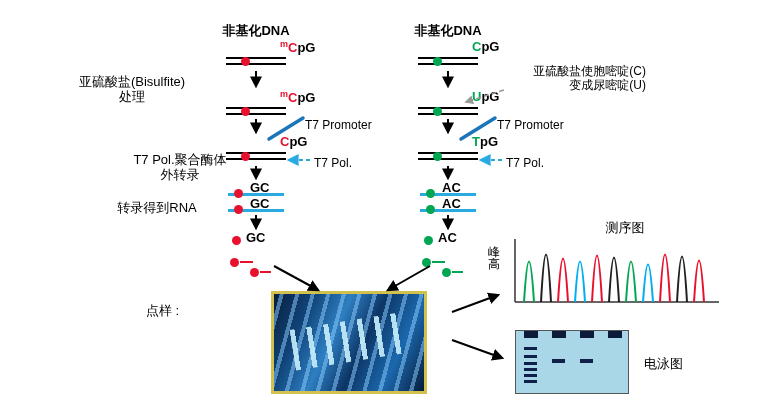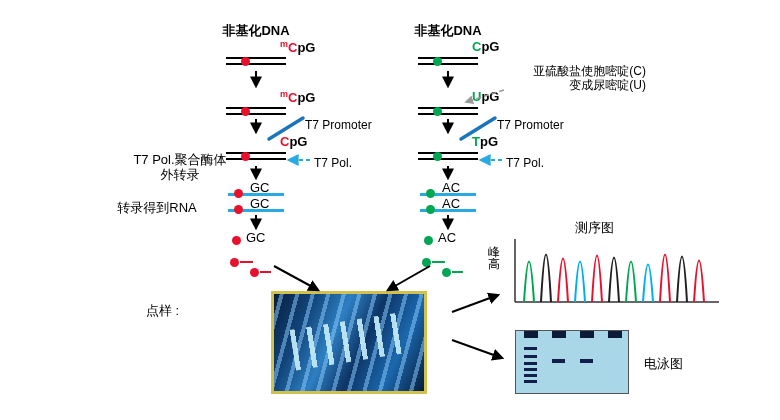--- a/index.html
+++ b/index.html
@@ -14,33 +14,33 @@
   .dna-txt{position:absolute;left:10px;top:-18px;font-weight:bold;font-size:13px;white-space:nowrap;margin-left:44px;}
   .strand{position:absolute;left:0;width:60px;height:2px;background:#000;}
   .strand.s1{top:0}.strand.s2{top:6px}
   .dot{position:absolute;width:9px;height:9px;border-radius:50%;left:15px;top:0;}
   .dot-red{background:#e8112d}.dot-green{background:#00a651}
   .c-red{color:#e8112d}.c-green{color:#00a651}
   sup{font-size:9px;}
   
   .rna-row{position:absolute;width:56px;height:16px;}
   .rline{position:absolute;left:0;top:13px;width:56px;height:3px;background:#29abe2;}
-  .rtxt{position:absolute;font-weight:normal;font-size:13px;white-space:nowrap;}
+  .rtxt{position:absolute;font-weight:bold;font-size:13px;white-space:nowrap;}
   .frag{position:absolute;width:60px;height:46px;}
   .dash{position:absolute;height:2px;}
   .dash-red{background:#e8112d}.dash-green{background:#00a651}
   
   .photo{position:absolute;left:271px;top:291px;width:150px;height:97px;border:3px solid #d2c24d;
          background:linear-gradient(115deg,#081f3f 0%,#12467c 22%,#2e7fc2 40%,#0d3566 58%,#1b68ad 78%,#071c3a 100%);overflow:hidden;}
   .photo-stripes{position:absolute;top:-20px;left:-20px;right:-20px;bottom:-20px;
          background:repeating-linear-gradient(105deg,rgba(140,205,255,.5) 0 4px,rgba(0,0,0,0) 4px 15px);}
   .photo-tips{position:absolute;left:12%;top:28%;width:74%;height:42%;transform:rotate(-9deg);opacity:.92;
          background:repeating-linear-gradient(90deg,#c4ecf9 0 5px,rgba(0,0,0,0) 5px 17px);}
   
-  .seq-title{position:absolute;left:575px;top:219px;width:100px;font-size:13px;}
+  .seq-title{position:absolute;left:575px;top:219px;width:100px;text-align:center;font-size:13px;}
   .yaxis-lbl{position:absolute;left:488px;top:246px;width:14px;font-size:12px;line-height:12px;word-break:break-all;}
   #seq-svg{position:absolute;left:505px;top:234px;}
   
   .gel{position:absolute;left:515px;top:330px;width:112px;height:62px;background:#a9d7e8;border:1px solid #555;}
   .well{position:absolute;top:0;width:14px;height:7px;background:#0d1b3a;}
   .gband{position:absolute;width:13px;height:3px;background:#10204a;}
   .gel-title{position:absolute;left:644px;top:355px;font-size:13px;white-space:nowrap;}
   .overlay{position:absolute;left:0;top:0;pointer-events:none;}
   .arr{stroke:#000;stroke-width:2;}
   .t7{stroke:#1b75bb;stroke-width:3.5;stroke-linecap:round;}
@@ -126,20 +126,24 @@
 
   <div class="frag" style="left:422px;top:232px">
     <span class="dot dot-green" style="left:2px;top:4px"></span>
     <span class="rtxt" style="left:16px;top:-2px">AC</span>
     <span class="dot dot-green" style="left:0;top:26px"></span>
     <span class="dash dash-green" style="left:10px;top:29px;width:13px"></span>
     <span class="dot dot-green" style="left:20px;top:36px"></span>
     <span class="dash dash-green" style="left:30px;top:39px;width:11px"></span>
   </div>
 
+  <div class="lbl" style="left:57px;top:74px;width:150px">
+    <div>亚硫酸盐(Bisulfite)</div>
+    <div>处理</div>
+  </div>
   <div class="lbl" style="left:130px;top:152px;width:100px">
     <div>T7 Pol.聚合酶体</div>
     <div>外转录</div>
   </div>
   <div class="lbl" style="left:107px;top:200px;width:100px">转录得到RNA</div>
   <div class="lbl" style="left:146px;top:303px">点样 :</div>
 
   <div class="ann" style="left:305px;top:118px">T7 Promoter</div>
   <div class="ann" style="left:497px;top:118px">T7 Promoter</div>
   <div class="ann" style="left:314px;top:156px">T7 Pol.</div>

